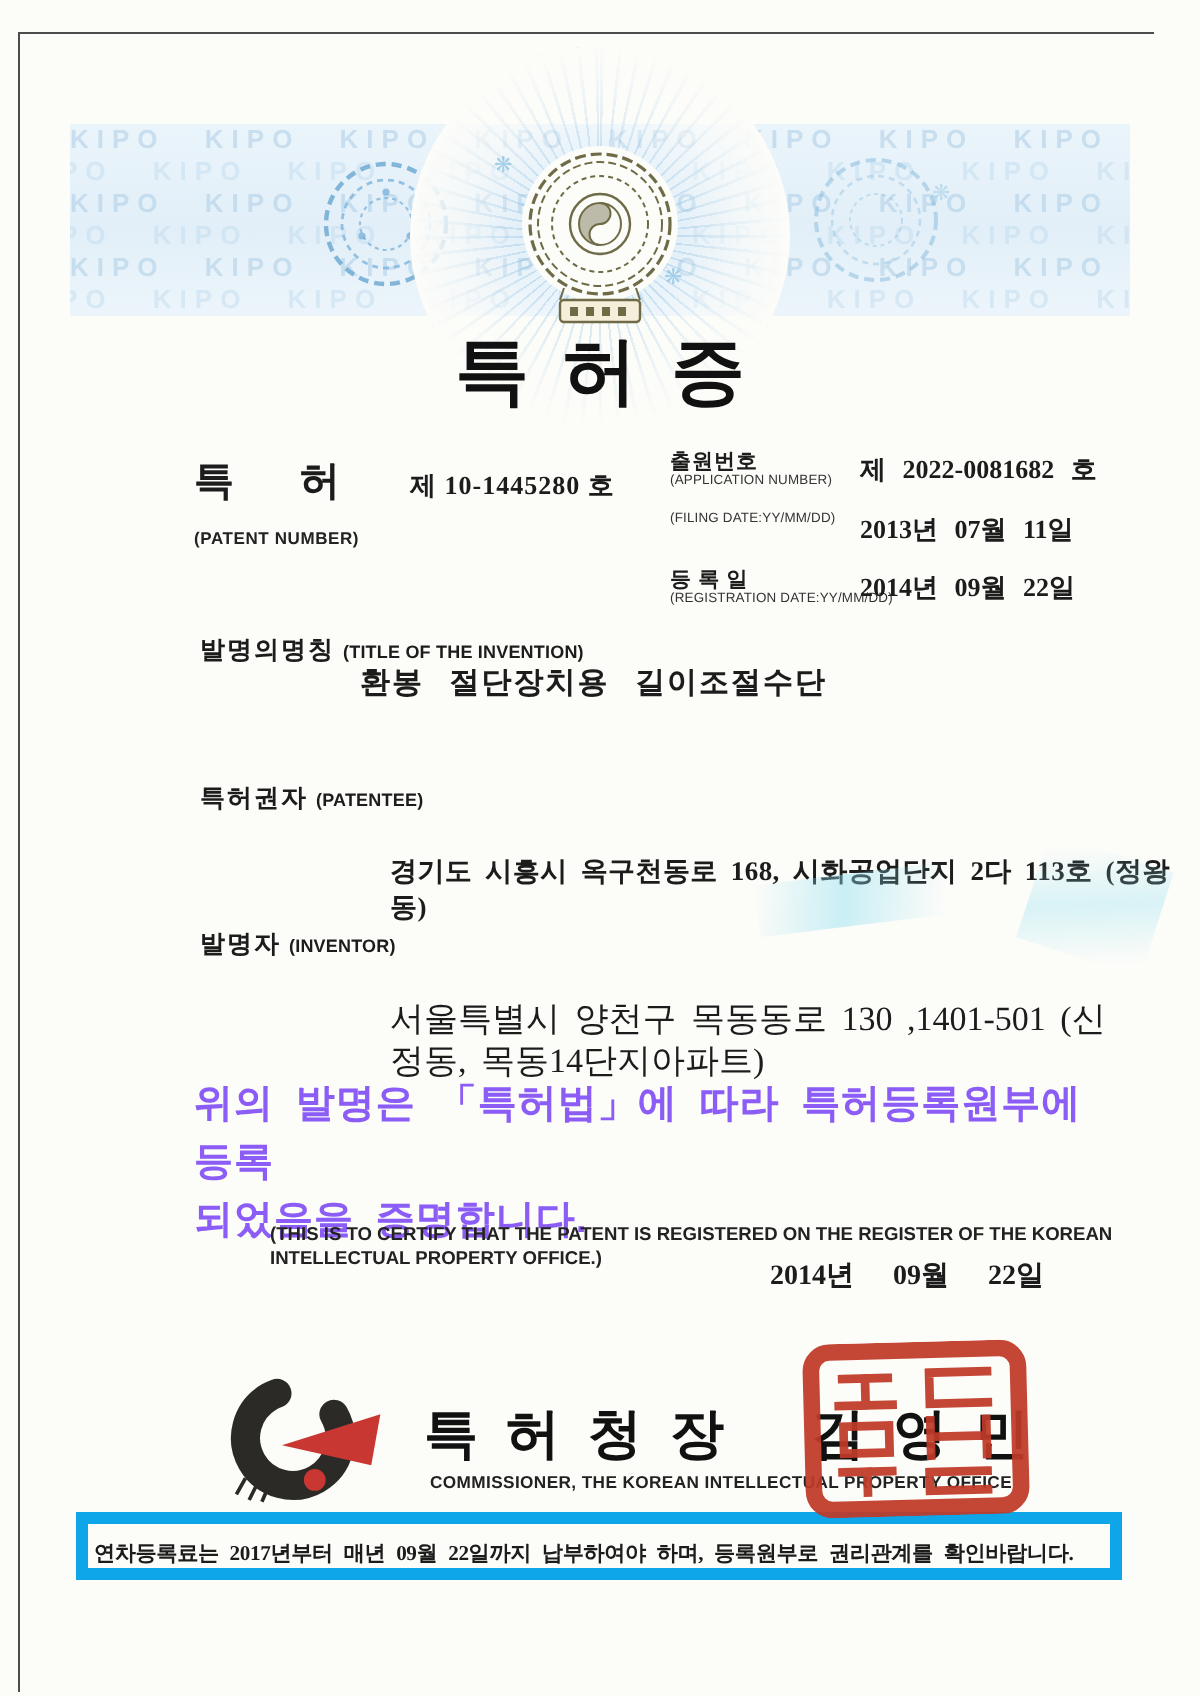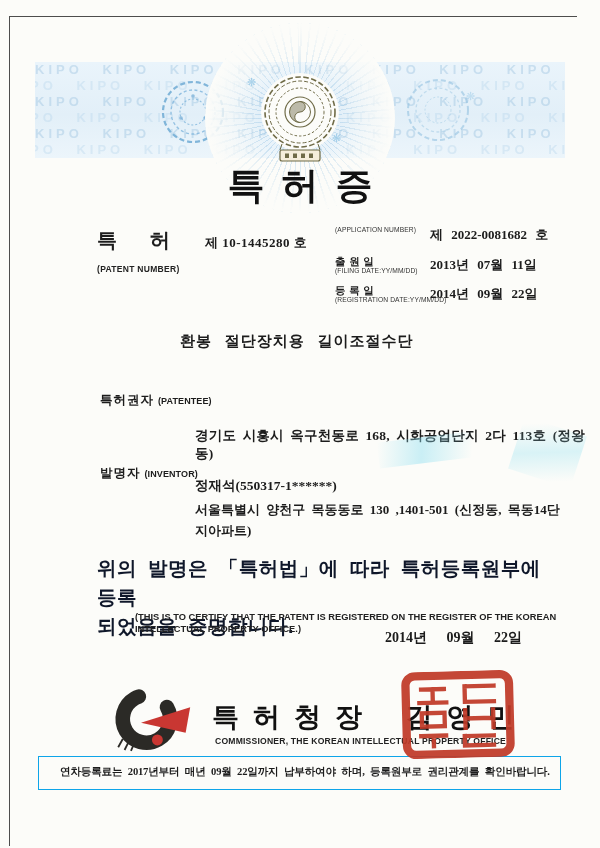--- a/index.html
+++ b/index.html
@@ -53,39 +53,39 @@
   
   .sec-label{font-weight:bold;font-size:12.5px;letter-spacing:1px;}
   .sec-en{font-size:9px;font-weight:600;letter-spacing:0.1px;font-family:"Liberation Sans","DejaVu Sans",sans-serif;}
   .inv-label{left:100px;top:316px;}
   .inv-title{left:180px;top:332px;font-size:15px;font-weight:bold;word-spacing:8px;letter-spacing:1px;}
   .pat-label{left:100px;top:390px;}
   .pat-name{left:195px;top:403px;font-size:13.5px;font-weight:600;letter-spacing:0.4px;}
   .pat-addr{left:195px;top:427px;font-size:13.5px;font-weight:600;letter-spacing:0.2px;word-spacing:3px;}
   .invtr-label{left:100px;top:463px;}
   .invtr-name{left:195px;top:477px;font-size:13.5px;font-weight:600;}
-  .invtr-addr{left:195px;top:499px;width:372px;font-size:13px;font-weight:700;
+  .invtr-addr{left:195px;top:499px;width:372px;font-size:17px;font-weight:400;
               line-height:21px;word-spacing:3px;}
 
   
-  .cert{left:97px;top:554px;width:460px;font-weight:900;font-size:19.5px;line-height:29px;
-        letter-spacing:0.5px;word-spacing:5px;color:#0f172a;}
+  .cert{left:97px;top:538px;width:460px;font-weight:900;font-size:19.5px;line-height:29px;
+        letter-spacing:0.5px;word-spacing:5px;color:#8b5cf6;}
   .cert-en{left:97px;top:611px;width:480px;font-size:9.3px;font-weight:bold;line-height:12px;color:#222;margin-left:38px;}
   .issue-date{left:385px;top:629px;font-size:14px;font-weight:bold;word-spacing:16px;white-space:nowrap;}
 
   
   .kipo-logo{left:110px;top:681px;width:82px;height:76px;}
   .comm-name{left:212px;top:699px;font-size:27px;font-weight:900;letter-spacing:14px;
              word-spacing:8px;white-space:nowrap;color:#111;z-index:2;}
   .comm-en{left:215px;top:736px;font-size:8.6px;font-weight:bold;letter-spacing:0.2px;color:#222;z-index:2;}
   .seal{left:401px;top:671px;width:114px;height:87px;transform:rotate(-1.5deg);z-index:5;opacity:0.93;}
 
   
-  .note-box{left:38px;top:756px;width:523px;height:34px;border:1px solid #0ea5e9;
-            box-sizing:border-box;padding:8px 21px 0;}
+  .note-box{left:38px;top:756px;width:523px;height:34px;border:6px solid #0ea5e9;
+            box-sizing:border-box;padding:8px 3px 0;}
   .note-text{font-size:10.6px;font-weight:600;letter-spacing:-0.2px;word-spacing:3px;white-space:nowrap;}
 
   
   .swoosh1{left:378px;top:436px;width:110px;height:26px;transform:rotate(-7deg);
            background:linear-gradient(100deg,rgba(140,222,240,0) 0%,rgba(140,222,240,0.45) 40%,rgba(140,222,240,0) 85%);}
   .swoosh2{left:515px;top:425px;width:65px;height:55px;transform:rotate(18deg);
            background:linear-gradient(160deg,rgba(140,222,240,0) 10%,rgba(150,225,240,0.35) 50%,rgba(140,222,240,0) 90%);}
 </style>
 </head>
 <body>
@@ -145,48 +145,51 @@
 
   <div class="abs title sans">특허증</div>
 
   <div class="abs pn">
     <span class="pn-label">특허</span><span class="pn-value">제 10-1445280 호</span>
   </div>
   <div class="abs pn-en sans">(PATENT NUMBER)</div>
 
   <div class="abs fields">
     <div class="field">
+      <div class="f-label">출원번호</div>
       <div class="f-en sans">(APPLICATION NUMBER)</div>
       <div class="f-value">제 2022-0081682 호</div>
     </div>
     <div class="field">
-      <div class="f-label">출 원 일</div>
       <div class="f-en sans">(FILING DATE:YY/MM/DD)</div>
       <div class="f-value">2013년 07월 11일</div>
     </div>
     <div class="field">
       <div class="f-label">등 록 일</div>
       <div class="f-en sans">(REGISTRATION DATE:YY/MM/DD)</div>
       <div class="f-value">2014년 09월 22일</div>
     </div>
   </div>
 
+  <div class="abs inv-label">
+    <span class="sec-label">발명의명칭</span>
+    <span class="sec-en">(TITLE OF THE INVENTION)</span>
+  </div>
   <div class="abs inv-title">환봉 절단장치용 길이조절수단</div>
 
   <div class="abs pat-label">
     <span class="sec-label">특허권자</span>
     <span class="sec-en">(PATENTEE)</span>
   </div>
   <div class="abs pat-addr">경기도 시흥시 옥구천동로 168, 시화공업단지 2다 113호 (정왕동)</div>
 
   <div class="abs invtr-label">
     <span class="sec-label">발명자</span>
     <span class="sec-en">(INVENTOR)</span>
   </div>
-  <div class="abs invtr-name">정재석(550317-1******)</div>
   <div class="abs invtr-addr">서울특별시 양천구 목동동로 130 ,1401-501 (신정동, 목동14단지아파트)</div>
 
   <div class="abs swoosh1"></div>
   <div class="abs swoosh2"></div>
 
   <div class="abs cert sans">
     <div>위의 발명은 「특허법」에 따라 특허등록원부에 등록</div>
     <div>되었음을 증명합니다.</div>
   </div>
   <div class="abs cert-en sans">(THIS IS TO CERTIFY THAT THE PATENT IS REGISTERED ON THE REGISTER OF THE KOREAN INTELLECTUAL PROPERTY OFFICE.)</div>

